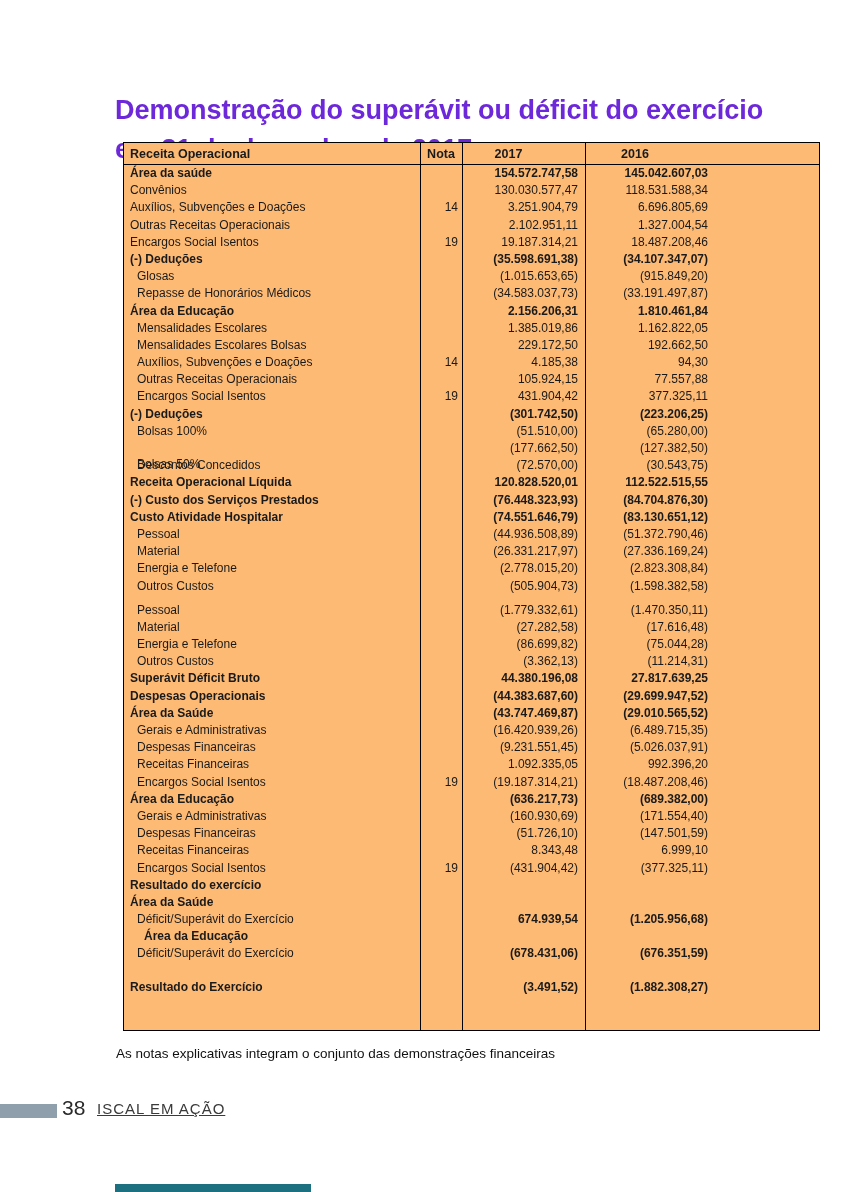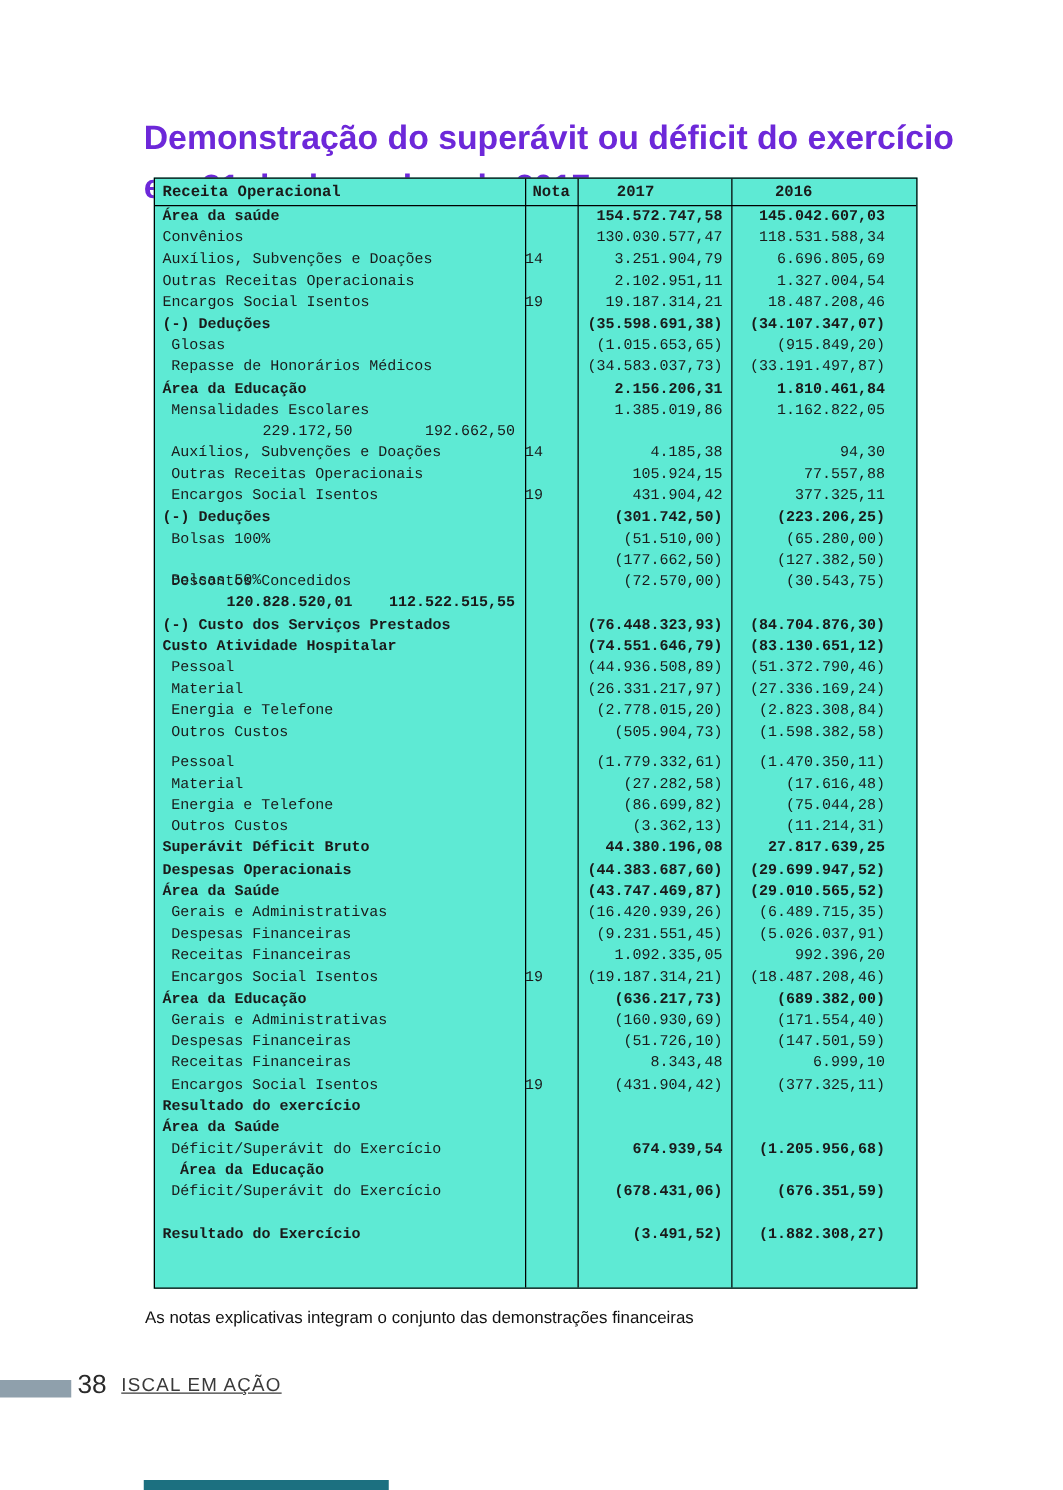--- a/index.html
+++ b/index.html
@@ -1,30 +1,30 @@
 <!DOCTYPE html>
 <html><head>
 <meta charset="utf-8">
 <style>
   html,body{margin:0;padding:0;background:#fff;}
   .page{position:relative;width:850px;height:1192px;background:#ffffff;overflow:hidden;
         font-family:"Liberation Sans",sans-serif;color:#1a1a1a;}
   .title{position:absolute;left:115px;top:50px;width:660px;color:#6d28d9;
          font-weight:bold;font-size:27px;line-height:39px;letter-spacing:0px;margin-top:41px;}
   .title .suffix{font-size:20px;font-weight:normal;}
-  .fin-table{position:absolute;left:123px;top:142px;width:611px;height:889px;
-             border:1.5px solid #000;box-sizing:border-box;background:#5eead4;font-family:Liberation Mono, monospace;}
+  .fin-table{position:absolute;left:123px;top:142px;width:697px;height:889px;
+             border:1.5px solid #000;box-sizing:border-box;background:#fdba74;}
   .vline{position:absolute;top:0;bottom:0;width:1px;background:#000;}
   .vline.v1{left:296px;} .vline.v2{left:338px;} .vline.v3{left:461px;}
   .thead{display:flex;height:21px;align-items:center;border-bottom:1.5px solid #000;
          font-weight:bold;font-size:12.5px;}
   .trow{display:flex;height:17.2px;align-items:center;font-size:12px;line-height:17.2px;}
   .spacer{width:100%;}
   .c-label{width:296px;box-sizing:border-box;padding-left:6px;white-space:nowrap;overflow:hidden;}
-  .c-nota{width:42px;box-sizing:border-box;text-align:left;padding-right:4px;}
+  .c-nota{width:42px;box-sizing:border-box;text-align:right;padding-right:4px;}
   .c-nota.hd{text-align:center;padding-right:0;}
   .c-v1{width:123px;box-sizing:border-box;text-align:right;padding-right:7px;white-space:nowrap;}
   .c-v2{width:130px;box-sizing:border-box;text-align:right;padding-right:7px;white-space:nowrap;}
   .c-v1.hd,.c-v2.hd{text-align:center;padding-right:30px;}
   .b{font-weight:bold;}
   .footnote{position:absolute;left:116px;top:1046px;font-size:13.5px;color:#111;}
   .footer-bar{position:absolute;left:0;top:1104px;width:57px;height:14px;background:#8fa0ac;}
   .page-number{position:absolute;left:62px;top:1096px;font-size:21px;color:#2a2a2a;}
   .magazine{position:absolute;left:97px;top:1100px;font-size:15px;letter-spacing:1px;color:#3a3a3a;text-decoration:underline;}
   .bottom-bar{position:absolute;left:115px;top:1184px;width:196px;height:8px;background:#1c7080;}
@@ -106,20 +106,21 @@
           <div class="c-v1 b">2.156.206,31</div>
           <div class="c-v2 b">1.810.461,84</div>
         </div>
         <div class="trow">
           <div class="c-label" style="padding-left: 13px;">Mensalidades Escolares</div>
           <div class="c-nota"></div>
           <div class="c-v1">1.385.019,86</div>
           <div class="c-v2">1.162.822,05</div>
         </div>
         <div class="trow">
+          <div class="c-label" style="padding-left: 13px;">Mensalidades Escolares Bolsas</div>
           <div class="c-nota"></div>
           <div class="c-v1">229.172,50</div>
           <div class="c-v2">192.662,50</div>
         </div>
         <div class="trow">
           <div class="c-label" style="padding-left: 13px;">Auxílios, Subvenções e Doações</div>
           <div class="c-nota">14</div>
           <div class="c-v1">4.185,38</div>
           <div class="c-v2">94,30</div>
         </div>
@@ -153,20 +154,21 @@
           <div class="c-v1">(177.662,50)</div>
           <div class="c-v2">(127.382,50)</div>
         </div>
         <div class="trow">
           <div class="c-label" style="padding-left: 13px;">Descontos Concedidos</div>
           <div class="c-nota"></div>
           <div class="c-v1">(72.570,00)</div>
           <div class="c-v2">(30.543,75)</div>
         </div>
         <div class="trow">
+          <div class="c-label b">Receita Operacional Líquida</div>
           <div class="c-nota"></div>
           <div class="c-v1 b">120.828.520,01</div>
           <div class="c-v2 b">112.522.515,55</div>
         </div>
         <div class="trow">
           <div class="c-label b">(-) Custo dos Serviços Prestados</div>
           <div class="c-nota"></div>
           <div class="c-v1 b">(76.448.323,93)</div>
           <div class="c-v2 b">(84.704.876,30)</div>
         </div>

